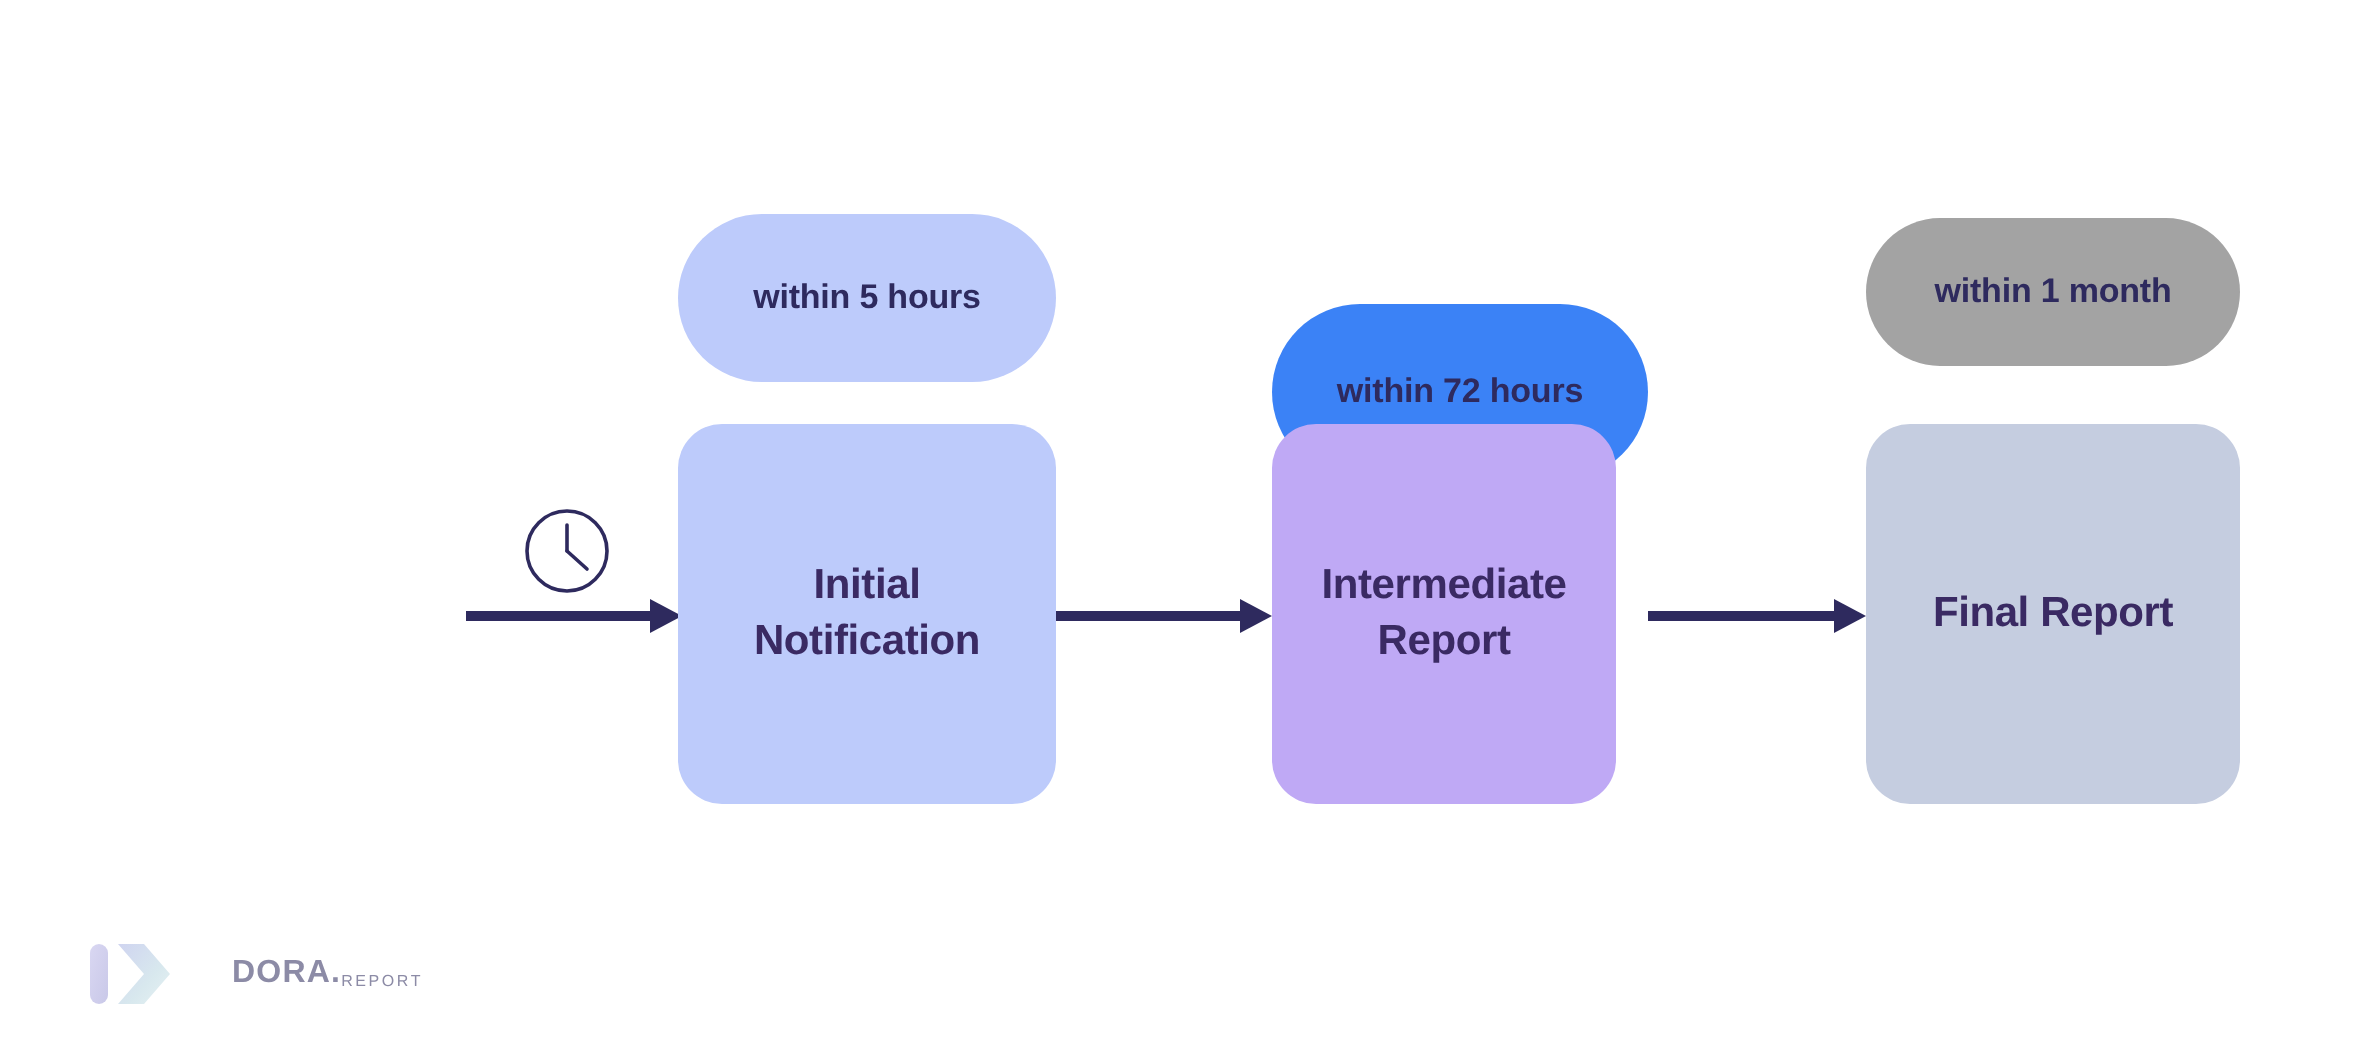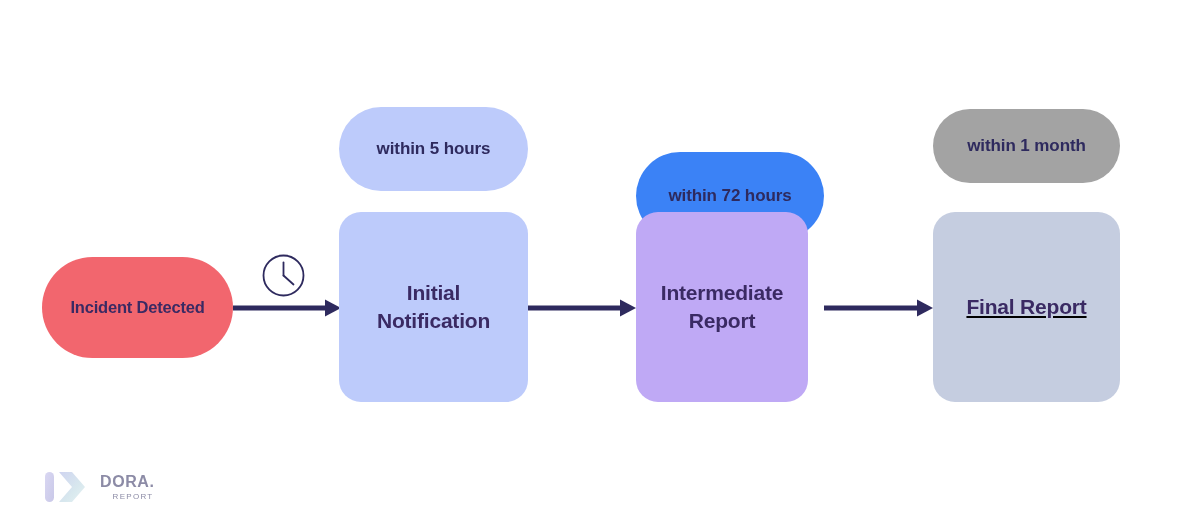--- a/index.html
+++ b/index.html
@@ -107,41 +107,40 @@
   
   #stage-1 .time-pill { left: 339px; top: 107px; width: 189px; height: 84px; background: #BDCBFB; }
   #stage-1 .stage-box { left: 339px; width: 189px; background: #BDCBFB; justify-content: center; }
 
   
   #stage-2 .time-pill { left: 636px; top: 104px; width: 188px; height: 88px; background: #3b82f6; margin-top: 48px; }
   #stage-2 .stage-box { left: 636px; width: 172px; background: #BFA9F5; }
 
   
   #stage-3 .time-pill { left: 933px; top: 109px; width: 187px; height: 74px; background: #a3a3a3; }
-  #stage-3 .stage-box { left: 933px; width: 187px; background: #C5CDE0; text-decoration: underline; }
+  #stage-3 .stage-box { left: 933px; width: 187px; background: #C5CDE0; }
 
   
   .logo {
     position: absolute;
     left: 44px;
     top: 466px;
     width: 150px;
     height: 42px;
     display: flex;
     align-items: center;
   }
   .logo-mark {
     width: 52px;
     height: 34px;
     flex: 0 0 auto;
   }
   .logo-text {
-    margin-left: 4px;
-    display: flex;
-    flex-direction: column;
+    margin-left: 20px;
+    display: flex;
     justify-content: flex-start;
     line-height: 1;
   }
   .logo-title {
     font-size: 16px;
     font-weight: bold;
     color: #8C8BA6;
     letter-spacing: 0.6px;
   }
   .logo-sub {
@@ -152,23 +151,20 @@
     margin-top: 3px;
     align-self: flex-end;
     padding-right: 1px;
   }
 </style>
 </head>
 <body>
 
 <div class="canvas">
 
-  <div class="start-node">
-    <span class="label">Incident Detected</span>
-  </div>
 
   <div class="clock-icon">
     <svg width="45" height="45" viewBox="0 0 45 45" fill="none">
       <circle cx="22.5" cy="22.5" r="20" stroke="#2E2A5E" stroke-width="1.8" fill="#ffffff"></circle>
       <line x1="22.5" y1="22.5" x2="22.5" y2="9.5" stroke="#2E2A5E" stroke-width="1.8" stroke-linecap="round"></line>
       <line x1="22.5" y1="22.5" x2="32.5" y2="31.5" stroke="#2E2A5E" stroke-width="1.8" stroke-linecap="round"></line>
     </svg>
   </div>
 
   <div class="arrow" style="left:233px; top:296px; width:110px;">

